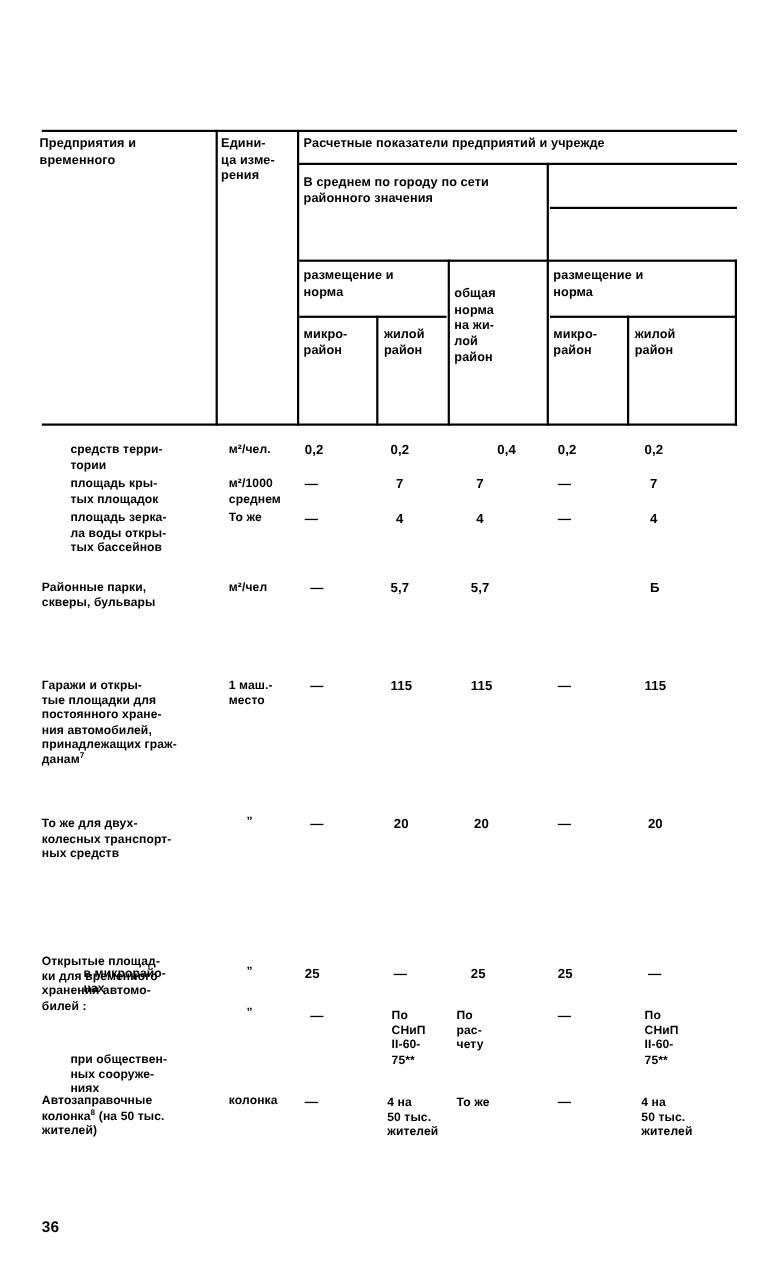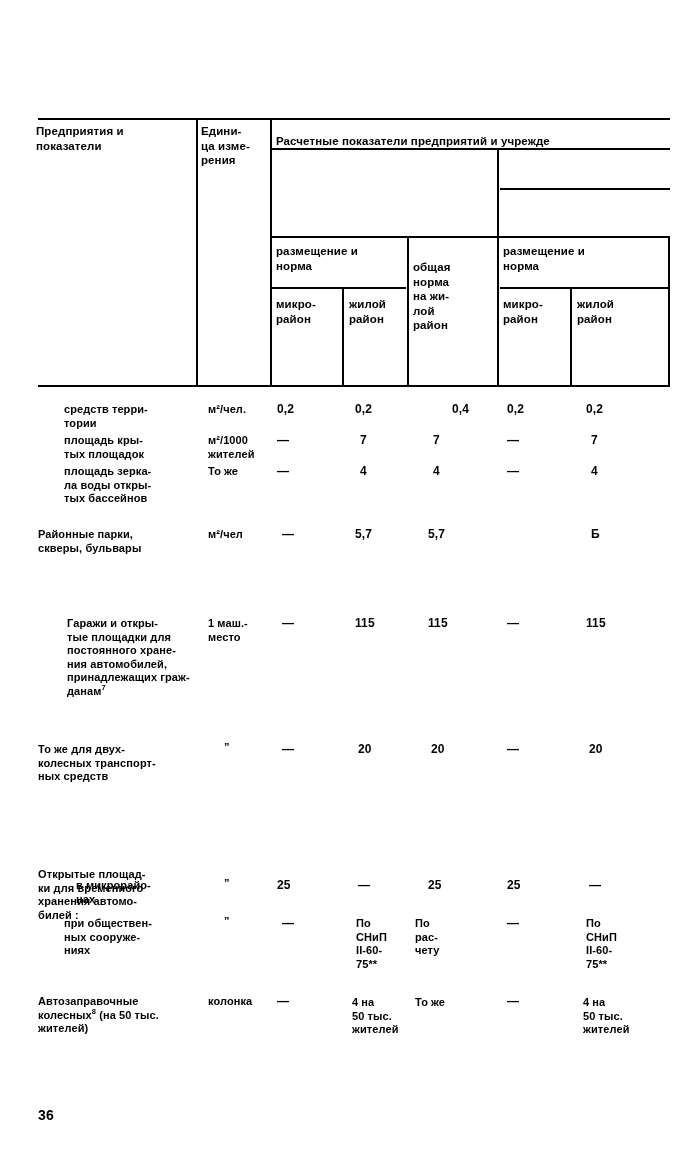--- a/index.html
+++ b/index.html
@@ -53,21 +53,21 @@
     letter-spacing: 0.2px;
   }
   .t.pg { font-size: 14px; }
   sup {
     font-size: 7.5px;
     vertical-align: super;
     line-height: 0;
   }
 
   
-  .clip-right { overflow: hidden; margin-top: 10px; }
+  .clip-right { overflow: hidden; }
 </style>
 </head>
 <body>
 
 <div class="page">
 
   <div class="hline" style="left:38px; top:118px; width:632px;"></div>
 
   <div class="hline" style="left:272px; top:148px; width:398px;"></div>
 
@@ -82,28 +82,30 @@
 
   <div class="vline" style="left:196px; top:118px; height:269px;"></div>
   <div class="vline" style="left:270px; top:118px; height:269px;"></div>
   <div class="vline" style="left:342px; top:287px; height:100px;"></div>
   <div class="vline" style="left:407px; top:236px; height:151px;"></div>
   <div class="vline" style="left:497px; top:148px; height:239px;"></div>
   <div class="vline" style="left:570px; top:287px; height:100px;"></div>
   <div class="vline" style="left:668px; top:236px; height:151px;"></div>
 
   <div class="t hdr" style="left:36px; top:124px; width:156px;">Предприятия и
-показатели</div>
+временного</div>
 
   <div class="t hdr" style="left:201px; top:124px; width:66px;">Едини-
 ца изме-
 рения</div>
 
   <div class="t hdr clip-right" style="left:276px; top:124px; width:400px;">Расчетные показатели предприятий и учрежде</div>
 
+  <div class="t hdr" style="left:276px; top:159px; width:230px;">В среднем по городу по сети
+районного значения</div>
 
   <div class="t hdr" style="left:276px; top:244px; width:128px;">размещение и
 норма</div>
   <div class="t hdr" style="left:276px; top:297px; width:64px;">микро-
 район</div>
   <div class="t hdr" style="left:349px; top:297px; width:58px;">жилой
 район</div>
 
   <div class="t hdr" style="left:413px; top:260px; width:80px;">общая
 норма
@@ -123,21 +125,21 @@
   <div class="t sm" style="left:208px; top:403px; width:62px;">м²/чел.</div>
   <div class="t num" style="left:277px; top:402px; width:60px;">0,2</div>
   <div class="t num" style="left:355px; top:402px; width:60px;">0,2</div>
   <div class="t num" style="left:452px; top:402px; width:60px;">0,4</div>
   <div class="t num" style="left:507px; top:402px; width:60px;">0,2</div>
   <div class="t num" style="left:586px; top:402px; width:60px;">0,2</div>
 
   <div class="t sm" style="left:64px; top:434px; width:140px;">площадь кры-
 тых площадок</div>
   <div class="t sm" style="left:208px; top:434px; width:66px;">м²/1000
-жителей</div>
+среднем</div>
   <div class="t num" style="left:277px; top:433px; width:60px;">—</div>
   <div class="t num" style="left:360px; top:433px; width:60px;">7</div>
   <div class="t num" style="left:433px; top:433px; width:60px;">7</div>
   <div class="t num" style="left:507px; top:433px; width:60px;">—</div>
   <div class="t num" style="left:591px; top:433px; width:60px;">7</div>
 
   <div class="t sm" style="left:64px; top:465px; width:142px;">площадь зерка-
 ла воды откры-
 тых бассейнов</div>
   <div class="t sm" style="left:208px; top:465px; width:62px;">То же</div>
@@ -150,21 +152,21 @@
   <div class="t sm" style="left:38px; top:528px; width:160px;">Районные парки,
 скверы, бульвары</div>
   <div class="t sm" style="left:208px; top:528px; width:62px;">м²/чел</div>
   <div class="t num" style="left:282px; top:527px; width:60px;">—</div>
   <div class="t num" style="left:355px; top:527px; width:60px;">5,7</div>
   <div class="t num" style="left:428px; top:527px; width:60px;">5,7</div>
   <div class="t num" style="left:507px; top:527px; width:60px;"></div>
   <div class="t num" style="left:591px; top:527px; width:60px;">Б</div>
 
 
-  <div class="t sm" style="left:38px; top:617px; width:162px;margin-left:29px;"><span>Гаражи и откры-
+  <div class="t sm" style="left:38px; top:617px; width:162px;"><span>Гаражи и откры-
 тые площадки для
 постоянного хране-
 ния автомобилей,
 принадлежащих граж-
 данам</span><sup>7</sup></div>
   <div class="t sm" style="left:208px; top:617px; width:60px;">1 маш.-
 место</div>
   <div class="t num" style="left:282px; top:616px; width:60px;">—</div>
   <div class="t num" style="left:355px; top:616px; width:60px;">115</div>
   <div class="t num" style="left:428px; top:616px; width:60px;">115</div>
@@ -188,40 +190,40 @@
 
   <div class="t sm" style="left:76px; top:879px; width:140px;">в микрорайо-
 нах</div>
   <div class="t sm" style="left:224px; top:877px; width:44px;">”</div>
   <div class="t num" style="left:277px; top:878px; width:60px;">25</div>
   <div class="t num" style="left:358px; top:878px; width:60px;">—</div>
   <div class="t num" style="left:428px; top:878px; width:60px;">25</div>
   <div class="t num" style="left:507px; top:878px; width:60px;">25</div>
   <div class="t num" style="left:589px; top:878px; width:60px;">—</div>
 
-  <div class="t sm" style="left:64px; top:917px; width:146px;">при обществен-
+  <div class="t sm" style="left:64px; top:957px; width:146px;">при обществен-
 ных сооруже-
 ниях</div>
   <div class="t sm" style="left:224px; top:915px; width:44px;">”</div>
   <div class="t num" style="left:282px; top:916px; width:60px;">—</div>
   <div class="t sm" style="left:356px; top:917px; width:56px;">По
 СНиП
 II-60-
 75**</div>
   <div class="t sm" style="left:415px; top:917px; width:56px;">По
 рас-
 чету</div>
   <div class="t num" style="left:507px; top:916px; width:60px;">—</div>
   <div class="t sm" style="left:586px; top:917px; width:60px;">По
 СНиП
 II-60-
 75**</div>
 
   <div class="t sm" style="left:38px; top:995px; width:176px;"><span>Автозаправочные
-колесных</span><sup>8</sup><span> (на 50 тыс.
+колонка</span><sup>8</sup><span> (на 50 тыс.
 жителей)</span></div>
   <div class="t sm" style="left:208px; top:995px; width:62px;">колонка</div>
   <div class="t num" style="left:277px; top:994px; width:60px;">—</div>
   <div class="t sm" style="left:352px; top:996px; width:62px;">4 на
 50 тыс.
 жителей</div>
   <div class="t sm" style="left:415px; top:996px; width:62px;">То же</div>
   <div class="t num" style="left:507px; top:994px; width:60px;">—</div>
   <div class="t sm" style="left:583px; top:996px; width:70px;">4 на
 50 тыс.

